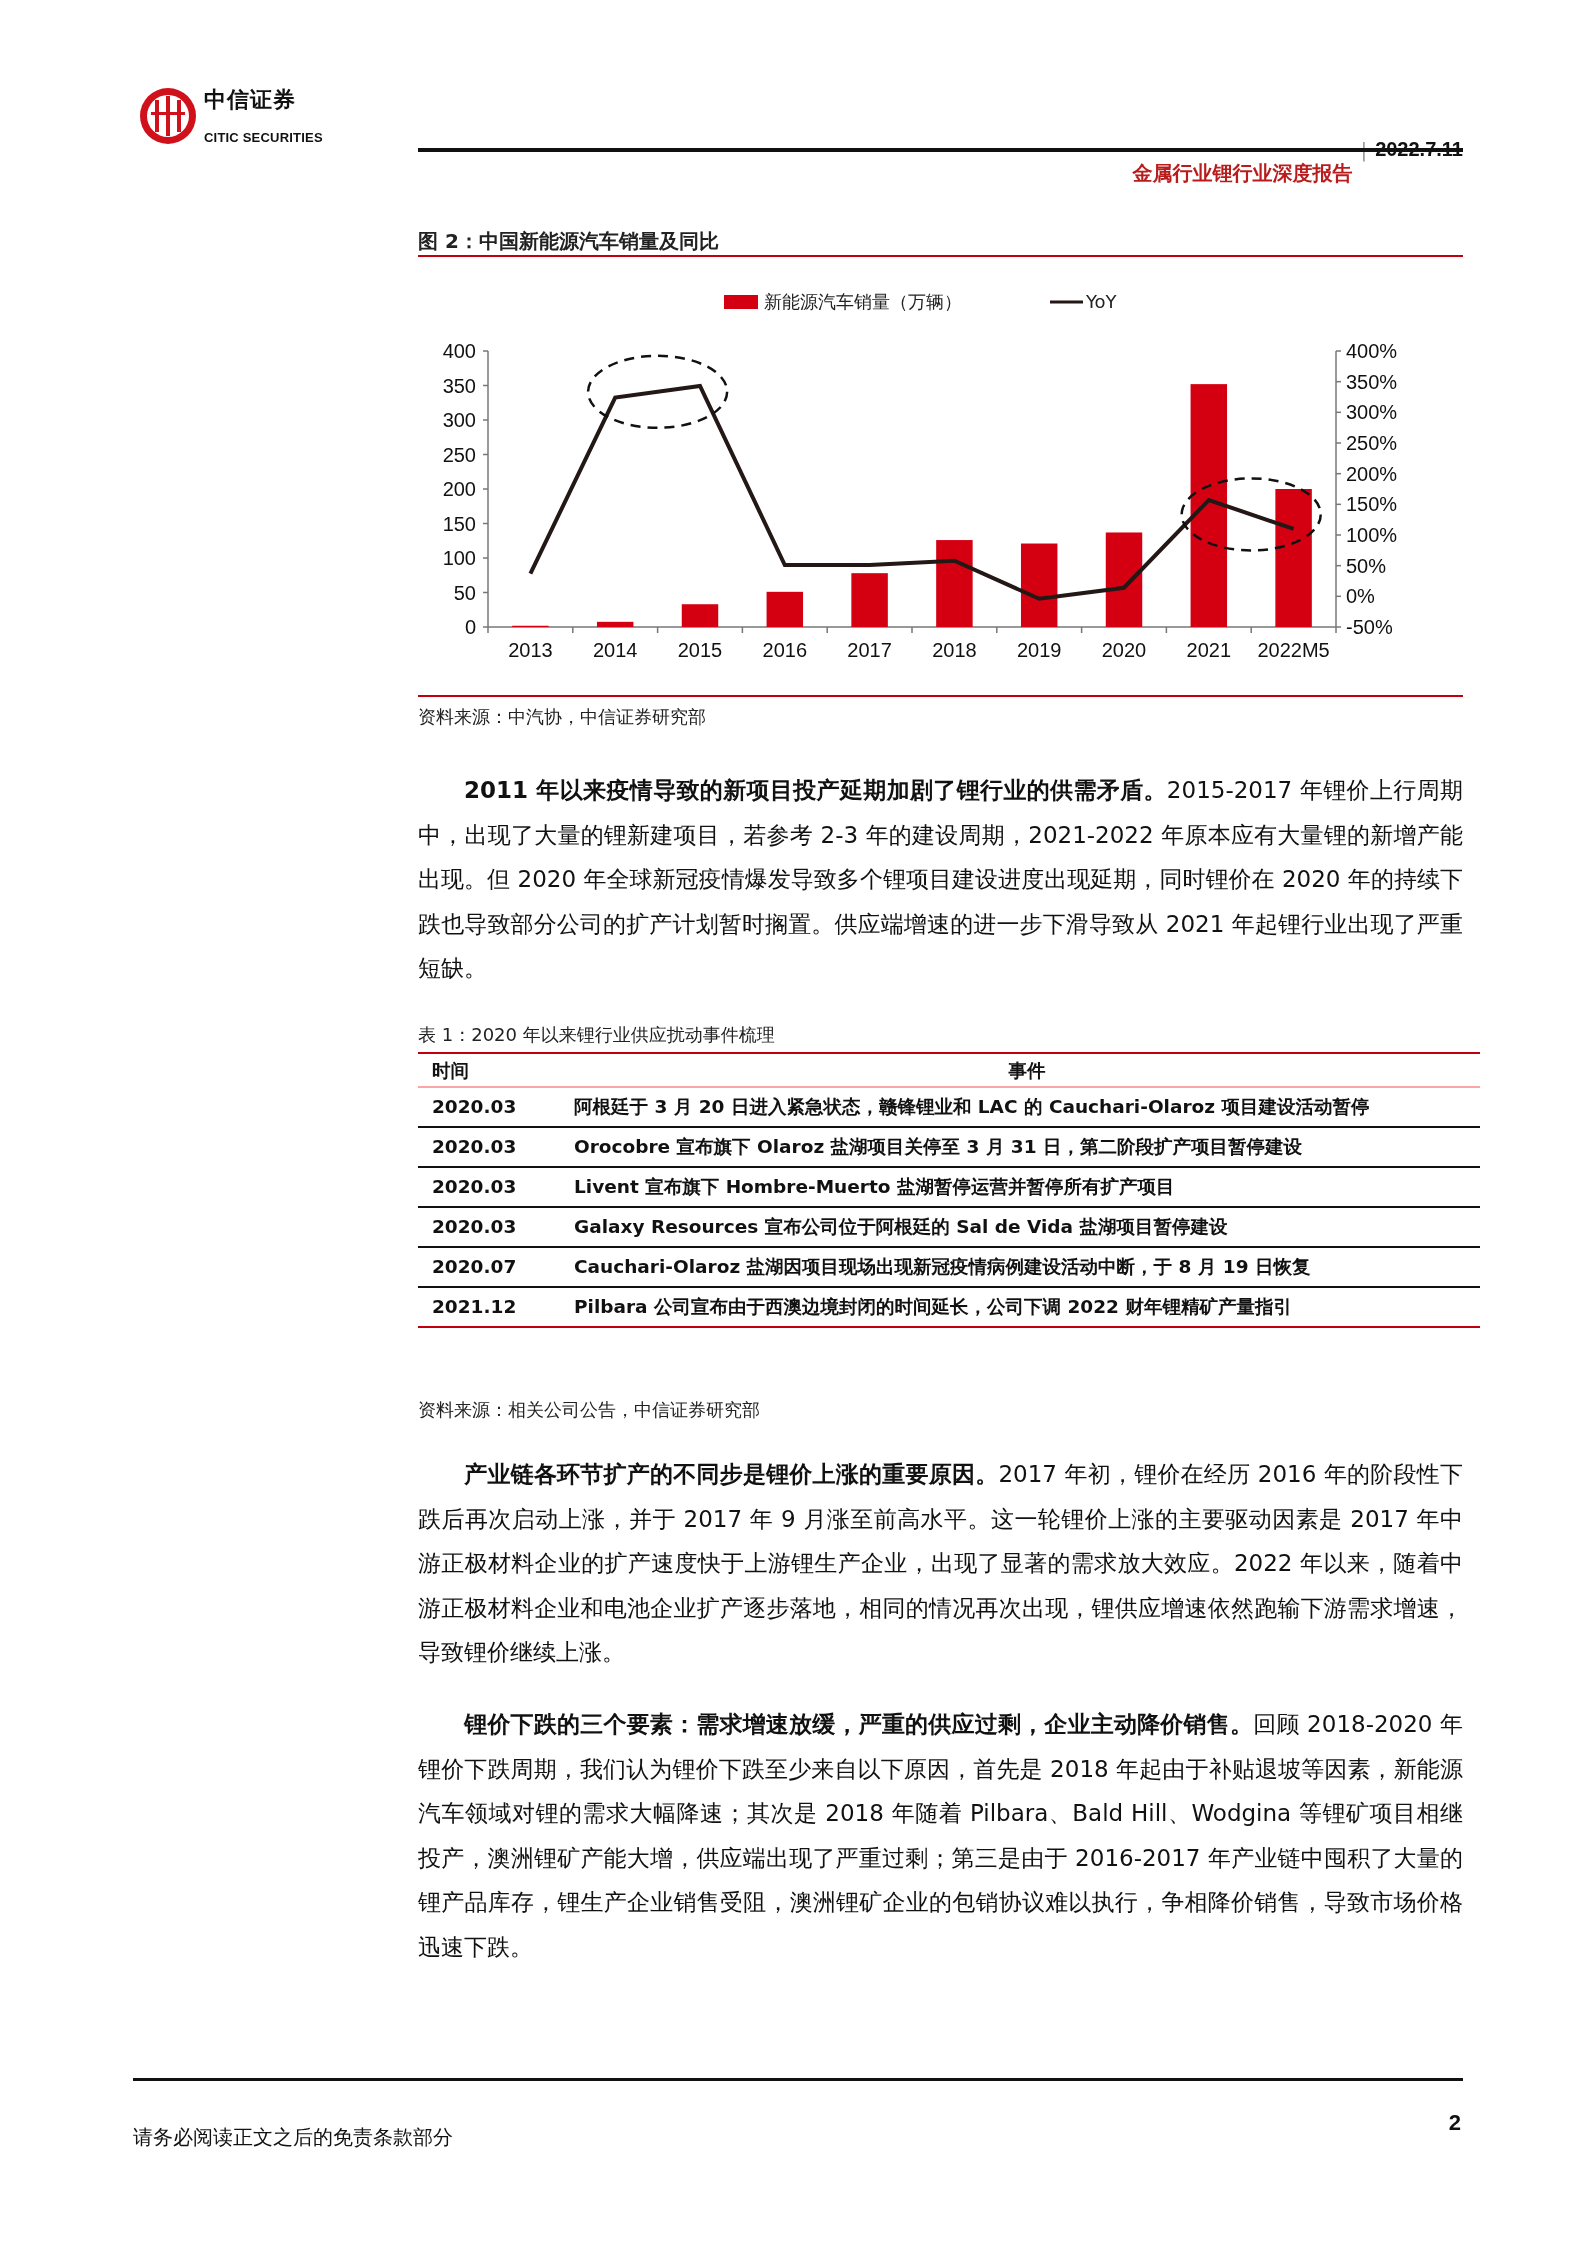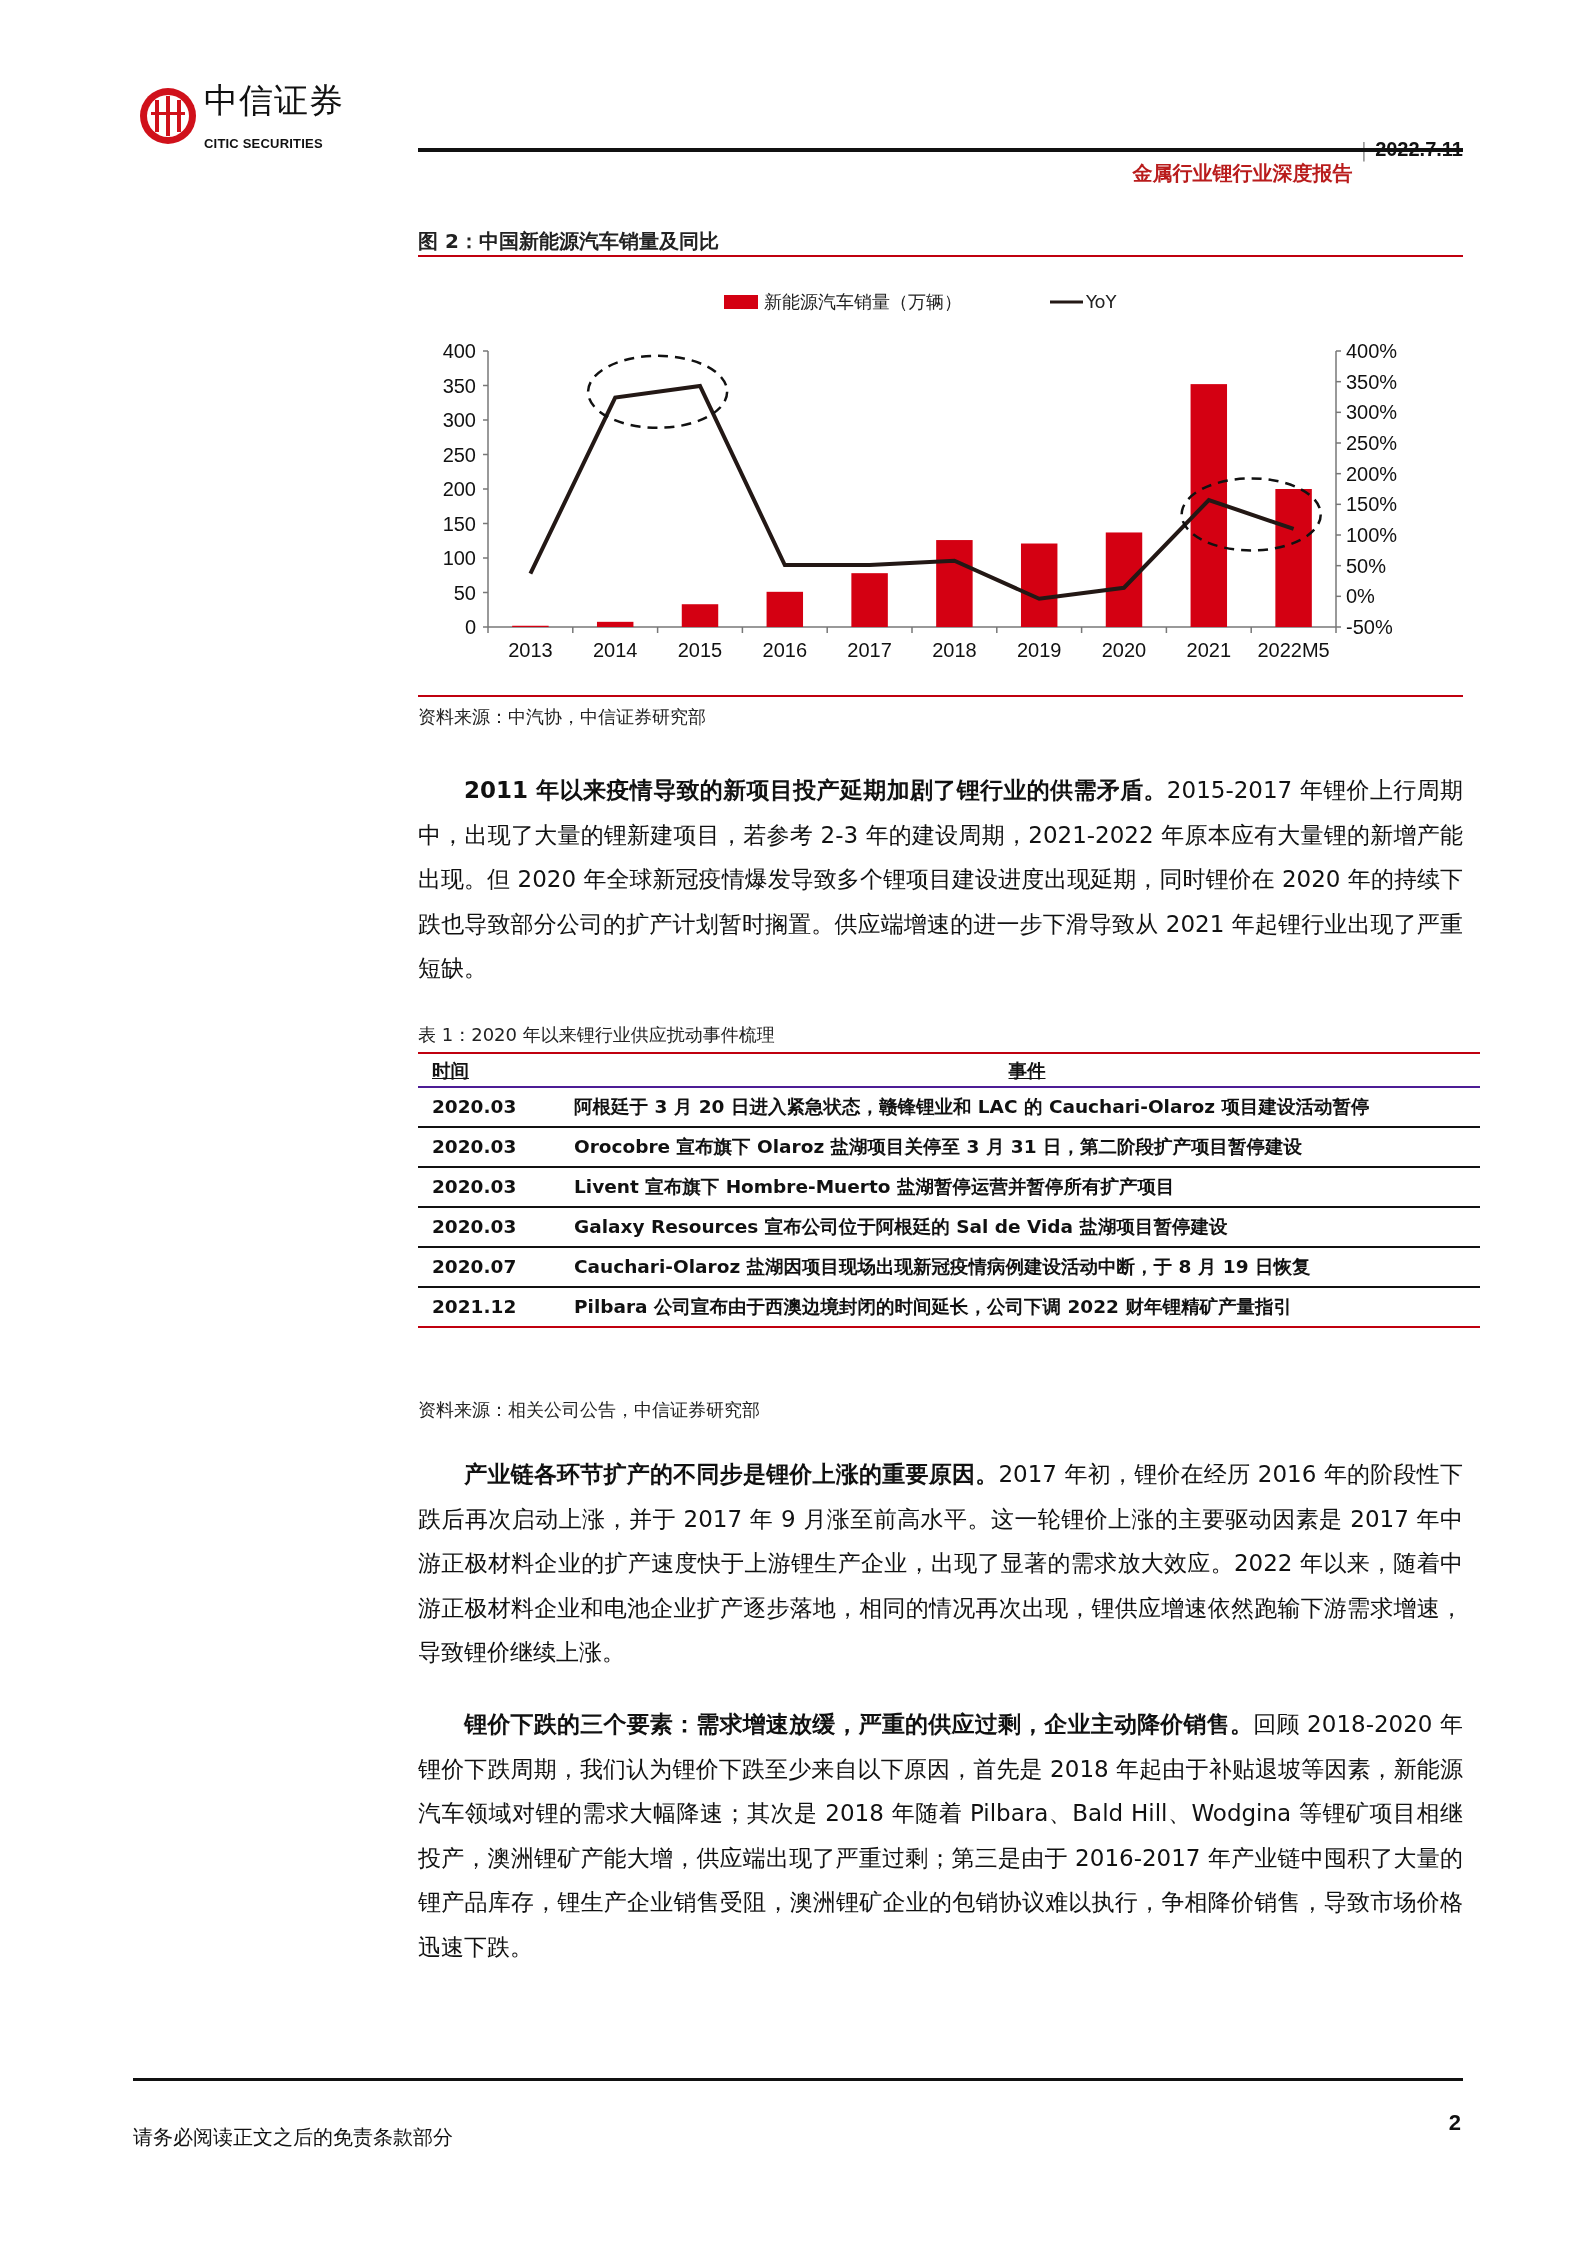--- a/index.html
+++ b/index.html
@@ -5,21 +5,21 @@
   html, body { margin: 0; padding: 0; background: #ffffff; }
   body { width: 1587px; height: 2245px; position: relative; font-family: "DejaVu Sans", "Liberation Sans", sans-serif; color: #1a1a1a; overflow: hidden; }
   .abs { position: absolute; }
 
   
   .logo { left: 140px; top: 86px; width: 250px; height: 60px; display: flex; align-items: center; }
   .logo-circle { width: 56px; height: 56px; border-radius: 50%; background: #d0111b; position: relative; flex: 0 0 auto; }
   .logo-circle .inner { position: absolute; left: 7px; top: 7px; width: 42px; height: 42px; border-radius: 50%; background: #fff; }
   .logo-circle .bar { position: absolute; background: #d0111b; }
   .logo-text { margin-left: 8px; line-height: 1; }
-  .logo-cn { font-size: 34px; font-weight: normal; color: #111; letter-spacing: 1px; }
+  .logo-cn { font-size: 22px; font-weight: bold; color: #111; letter-spacing: 1px; }
   .logo-en { font-size: 13px; font-weight: bold; color: #111; margin-top: 20px; letter-spacing: 0.2px; font-family: "Liberation Sans", sans-serif; }
   .hdr-right { right: 124px; top: 112px; font-size: 20px; font-weight: bold; display: flex; align-items: center; }
   .hdr-title { color: #b91c1c; margin-top: 48px; }
   .hdr-sep { color: #999; margin: 0 8px; font-weight: normal; }
   .hdr-date { color: #111; font-family: "Liberation Sans", sans-serif; }
   .hdr-line { left: 418px; top: 148px; width: 1045px; height: 4px; background: #111; }
 
   
   .fig-title { left: 418px; top: 228px; font-size: 20px; color: #222; font-weight: bold; }
   .fig-line { left: 418px; top: 255px; width: 1045px; height: 2px; background: #c0000f; }
@@ -28,21 +28,21 @@
   .fig-bot-line { left: 418px; top: 695px; width: 1045px; height: 2px; background: #c0000f; }
 
   
   .para { left: 418px; width: 1045px; font-size: 23px; line-height: 44.5px; text-align: justify; color: #111; }
   .para .indent { display: inline-block; width: 46px; }
   .para b { font-weight: bold; }
 
   
   .tbl-title { left: 418px; top: 1023px; font-size: 18px; color: #222; }
   table.evt { position: absolute; left: 418px; top: 1052px; width: 1062px; border-collapse: collapse; font-size: 18.5px; color: #111; }
-  table.evt th { text-align: left; font-weight: bold; padding: 3px 0 3px 14px; border-top: 2px solid #c0000f; border-bottom: 2px solid #4c1d95; height: 26px; text-decoration: underline; }
+  table.evt th { text-align: left; font-weight: bold; padding: 3px 0 3px 14px; border-top: 2px solid #c0000f; border-bottom: 2px solid #fca5a5; height: 26px; }
   table.evt th.c2 { text-align: center; }
   table.evt td { padding: 3px 0 3px 14px; border-bottom: 2px solid #111; height: 26px; vertical-align: middle; line-height: 32px; font-weight: bold; }
   table.evt tr:last-child td { border-bottom: 2px solid #c0000f; }
   table.evt td.c1 { width: 128px; white-space: nowrap; }
   .tbl-src { left: 418px; top: 1398px; }
 
   
   .foot-line { left: 133px; top: 2078px; width: 1330px; height: 3px; background: #111; }
   .foot-text { left: 133px; top: 2112px; font-size: 20px; color: #111; margin-top: 12px; }
   .foot-page { right: 126px; top: 2110px; font-size: 22px; font-weight: bold; color: #111; font-family: "Liberation Sans", sans-serif; }

